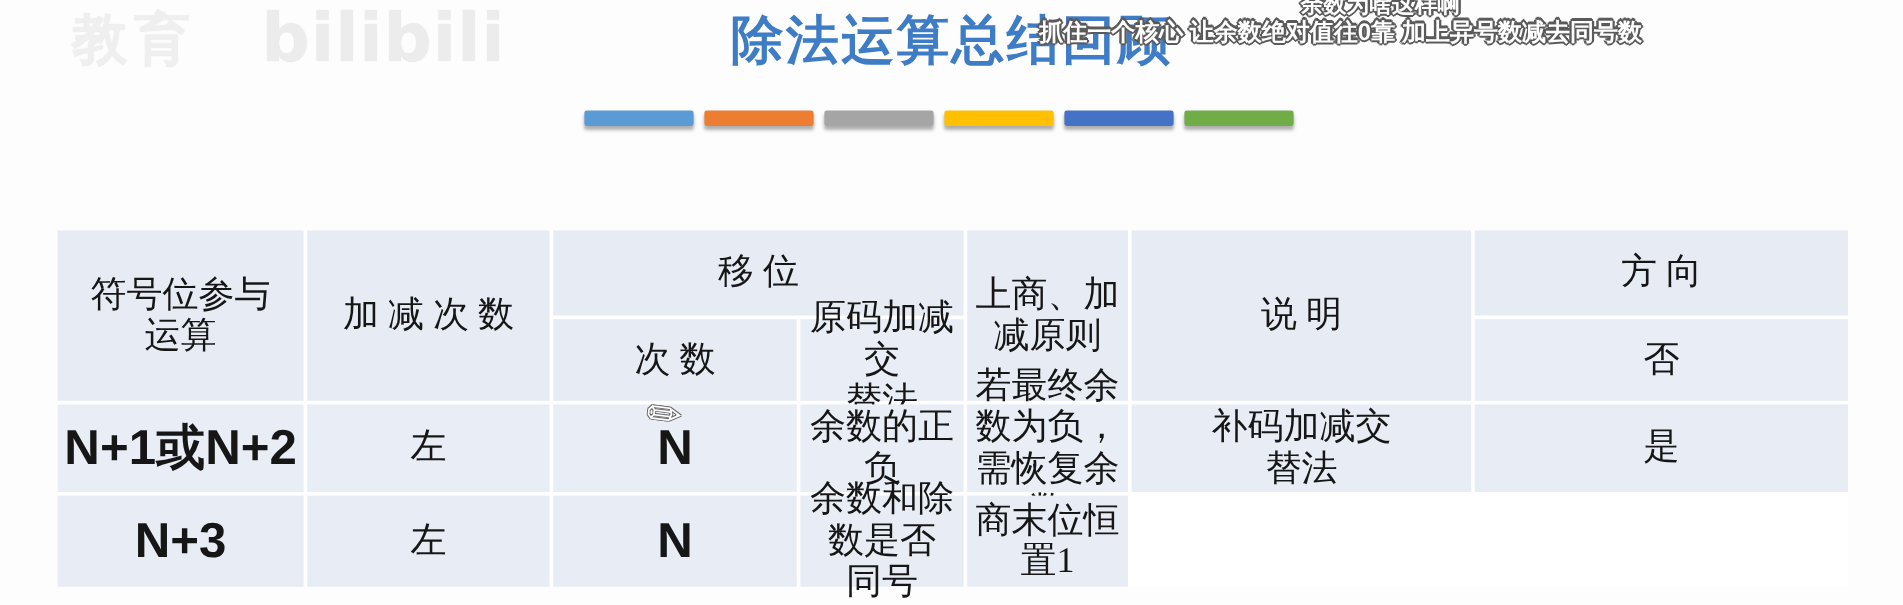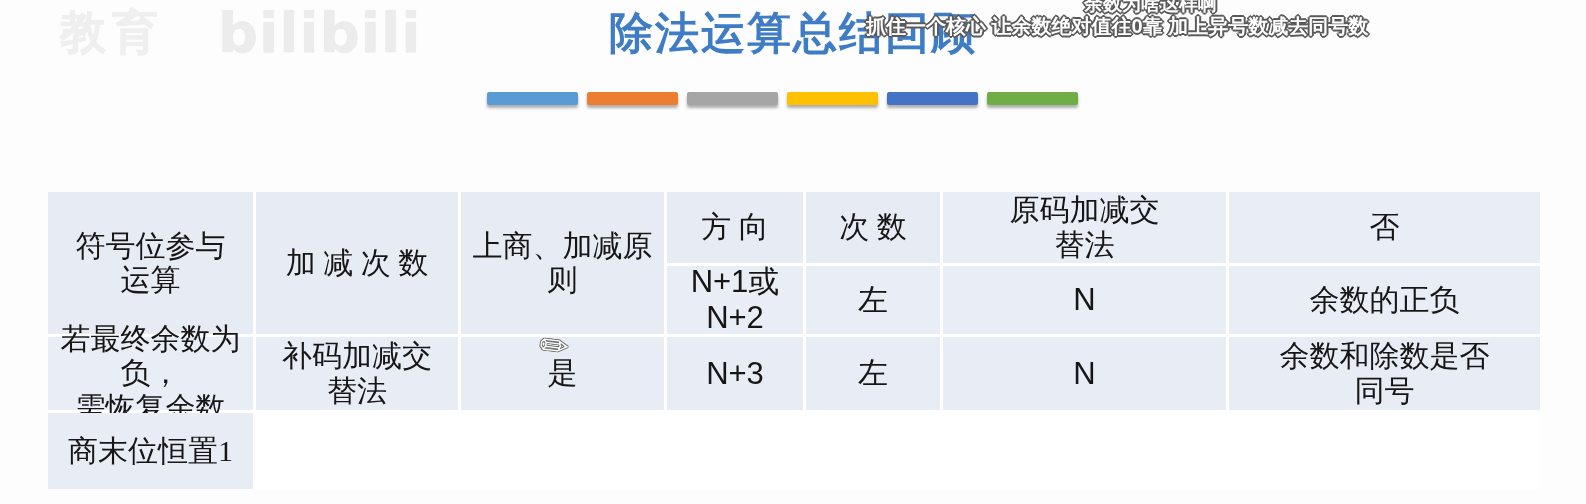--- a/index.html
+++ b/index.html
@@ -77,21 +77,21 @@
     display: flex; align-items: center; justify-content: center;
     text-align: center;
     font-size: 30px;
     line-height: 1.15;
     white-space: pre-line;
   }
   .cell.hdr { background: #e7ebf4; }
   .cell.alt { background: #e9edf6; }
   .span2r { grid-row: span 2; }
   .span2c { grid-column: span 2; }
-  .num { font-family: "Liberation Sans", sans-serif; font-weight: normal; font-size: 31px; }
+  .num { font-family: "Liberation Sans", sans-serif; font-weight: bold; font-size: 41px; }
 
   
   .pencil {
     position: absolute; left: 540px; top: 326px;
     font-size: 34px;
     color: #ffffff;
     text-shadow: -1px 0 0 #6a6a6a, 1px 0 0 #6a6a6a, 0 -1px 0 #6a6a6a, 0 1px 0 #6a6a6a;
     transform: rotate(-38deg);
     font-family: "DejaVu Sans", sans-serif;
   }
@@ -113,21 +113,23 @@
     <div class="bar" style="background: rgb(165, 165, 165);"></div>
     <div class="bar" style="background: rgb(255, 192, 0);"></div>
     <div class="bar" style="background: rgb(68, 114, 196);"></div>
     <div class="bar" style="background: rgb(112, 173, 71);"></div>
   </div>
 
 <div class="table">
   <div class="cell hdr span2r">符号位参与
 运算</div>
   <div class="cell hdr span2r">加 减 次 数</div>
+  <div class="cell hdr span2c">移  位</div>
   <div class="cell hdr span2r">上商、加减原则</div>
+  <div class="cell hdr span2r">说  明</div>
   <div class="cell hdr">方  向</div>
   <div class="cell hdr">次  数</div>
 
   <div class="cell alt">原码加减交
 替法</div>
   <div class="cell alt">否</div>
   <div class="cell alt num">N+1或N+2</div>
   <div class="cell alt">左</div>
   <div class="cell alt num">N</div>
   <div class="cell alt">余数的正负</div>

